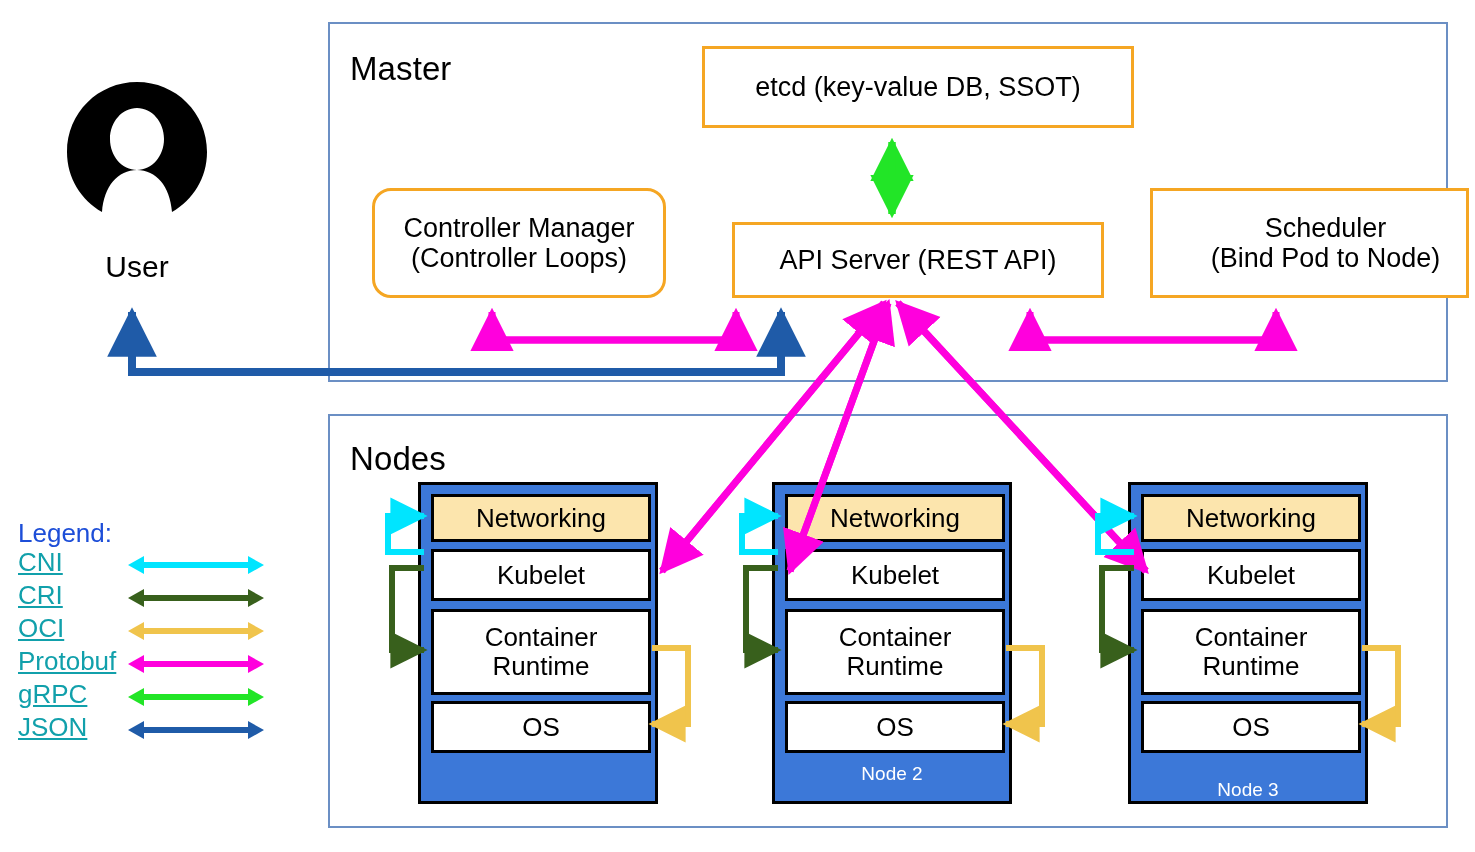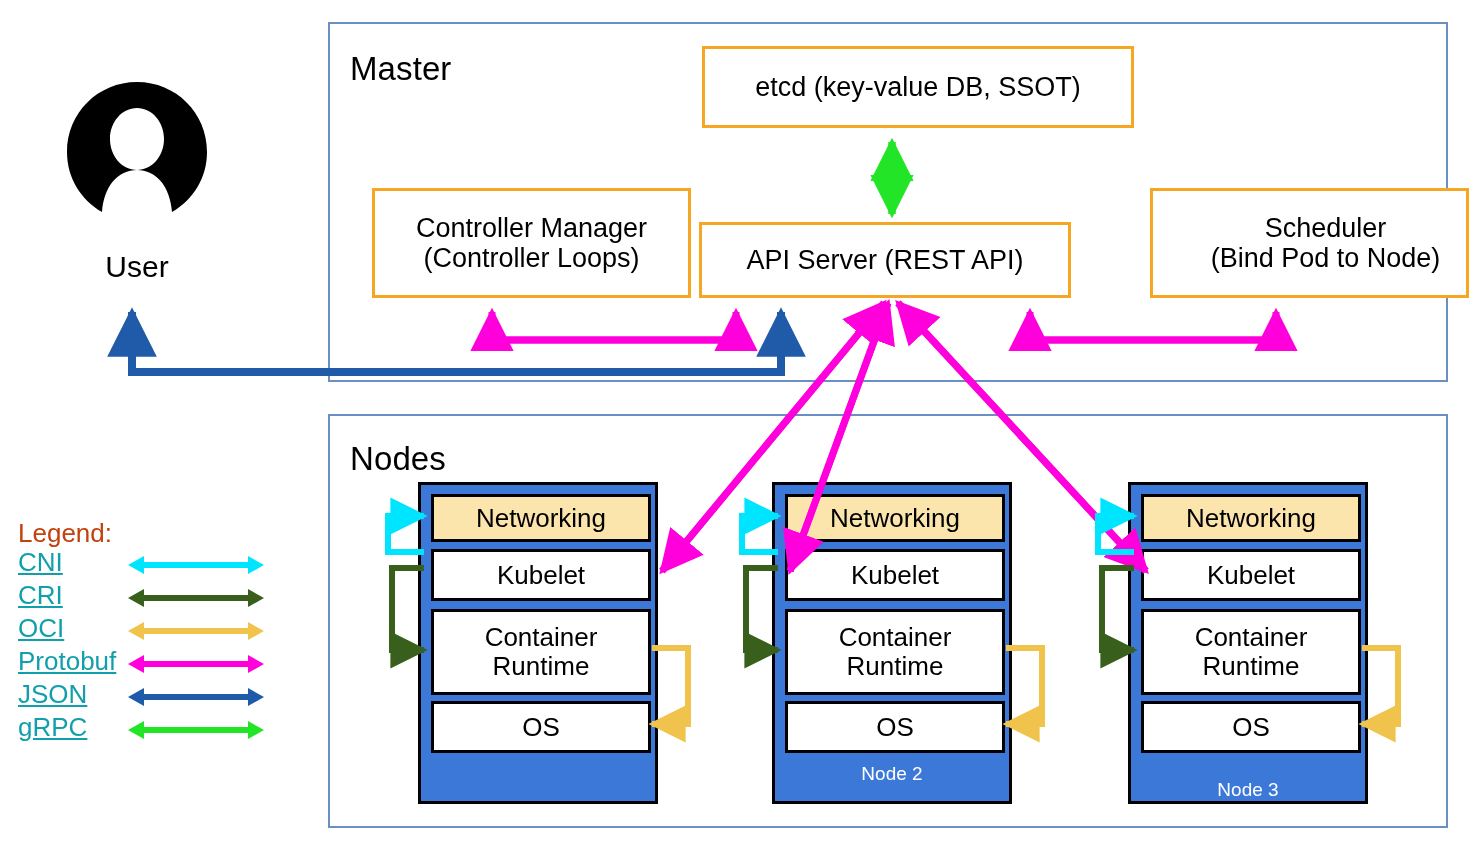--- a/index.html
+++ b/index.html
@@ -107,21 +107,21 @@
   }
   
   #legend {
     position: absolute;
     left: 18px;
     top: 520px;
     width: 270px;
   }
   #legend-title {
     font-size: 26px;
-    color: #c2410c;
+    color: #1d4ed8;
     line-height: 1.0;
     margin-bottom: 3px;
   }
   .legend-row {
     position: relative;
     height: 33px;
   }
   .legend-name {
     position: absolute;
     left: 0;
@@ -156,24 +156,24 @@
                C41 108 55 92 74 92 C93 92 107 108 109 134
                C130 122 144 100 144 74 C144 35 113 4 74 4 Z
                M74 30 C89 30 101 44 101 61 C101 78 89 92 74 92
                C59 92 47 78 47 61 C47 44 59 30 74 30 Z" fill="#000000" fill-rule="evenodd"></path>
     </svg>
   </div>
   <div id="user-label">User</div>
 
   <div class="box master-box" style="left:676px; top:46px; width:432px; height:82px;">etcd (key-value DB, SSOT)</div>
 
-  <div class="box master-box" style="left:346px; top:188px; width:319px; height:110px;">Controller Manager
+  <div class="box master-box" style="left:346px; top:188px; width:294px; height:110px;border-radius:19px;">Controller Manager
 (Controller Loops)</div>
 
-  <div class="box master-box" style="left:673px; top:222px; width:372px; height:76px;">API Server (REST API)</div>
+  <div class="box master-box" style="left:706px; top:222px; width:372px; height:76px;">API Server (REST API)</div>
 
   <div class="box master-box" style="left:1124px; top:188px; width:319px; height:110px;padding-left:32px;">Scheduler
 (Bind Pod to Node)</div>
 
   <div class="node-card" style="left:418px; top:482px; width:240px; height:322px;">
     <div class="node-inner networking" style="left:10px; top:9px; width:220px; height:48px;">Networking</div>
     <div class="node-inner" style="left:10px; top:64px; width:220px; height:52px;">Kubelet</div>
     <div class="node-inner" style="left:10px; top:124px; width:220px; height:86px;">Container
 Runtime</div>
     <div class="node-inner" style="left:10px; top:216px; width:220px; height:52px;">OS</div>
@@ -311,27 +311,27 @@
     </div>
 
     <div class="legend-row">
       <span class="legend-name">Protobuf</span>
       <svg class="legend-arrow" viewBox="0 0 140 24">
         <path d="M2,12 L18,3 L18,9 L122,9 L122,3 L138,12 L122,21 L122,15 L18,15 L18,21 Z" fill="#ff00dd"></path>
       </svg>
     </div>
 
     <div class="legend-row">
+      <span class="legend-name">gRPC</span>
+      <svg class="legend-arrow" viewBox="0 0 140 24">
+        <path d="M2,12 L18,3 L18,9 L122,9 L122,3 L138,12 L122,21 L122,15 L18,15 L18,21 Z" fill="#22e527"></path>
+      </svg>
+    </div>
+
+    <div class="legend-row">
       <span class="legend-name">JSON</span>
       <svg class="legend-arrow" viewBox="0 0 140 24">
         <path d="M2,12 L18,3 L18,9 L122,9 L122,3 L138,12 L122,21 L122,15 L18,15 L18,21 Z" fill="#1f5ba8"></path>
       </svg>
     </div>
-
-    <div class="legend-row">
-      <span class="legend-name">gRPC</span>
-      <svg class="legend-arrow" viewBox="0 0 140 24">
-        <path d="M2,12 L18,3 L18,9 L122,9 L122,3 L138,12 L122,21 L122,15 L18,15 L18,21 Z" fill="#22e527"></path>
-      </svg>
-    </div>
   </div>
 
 </div>
 
 </body></html>

